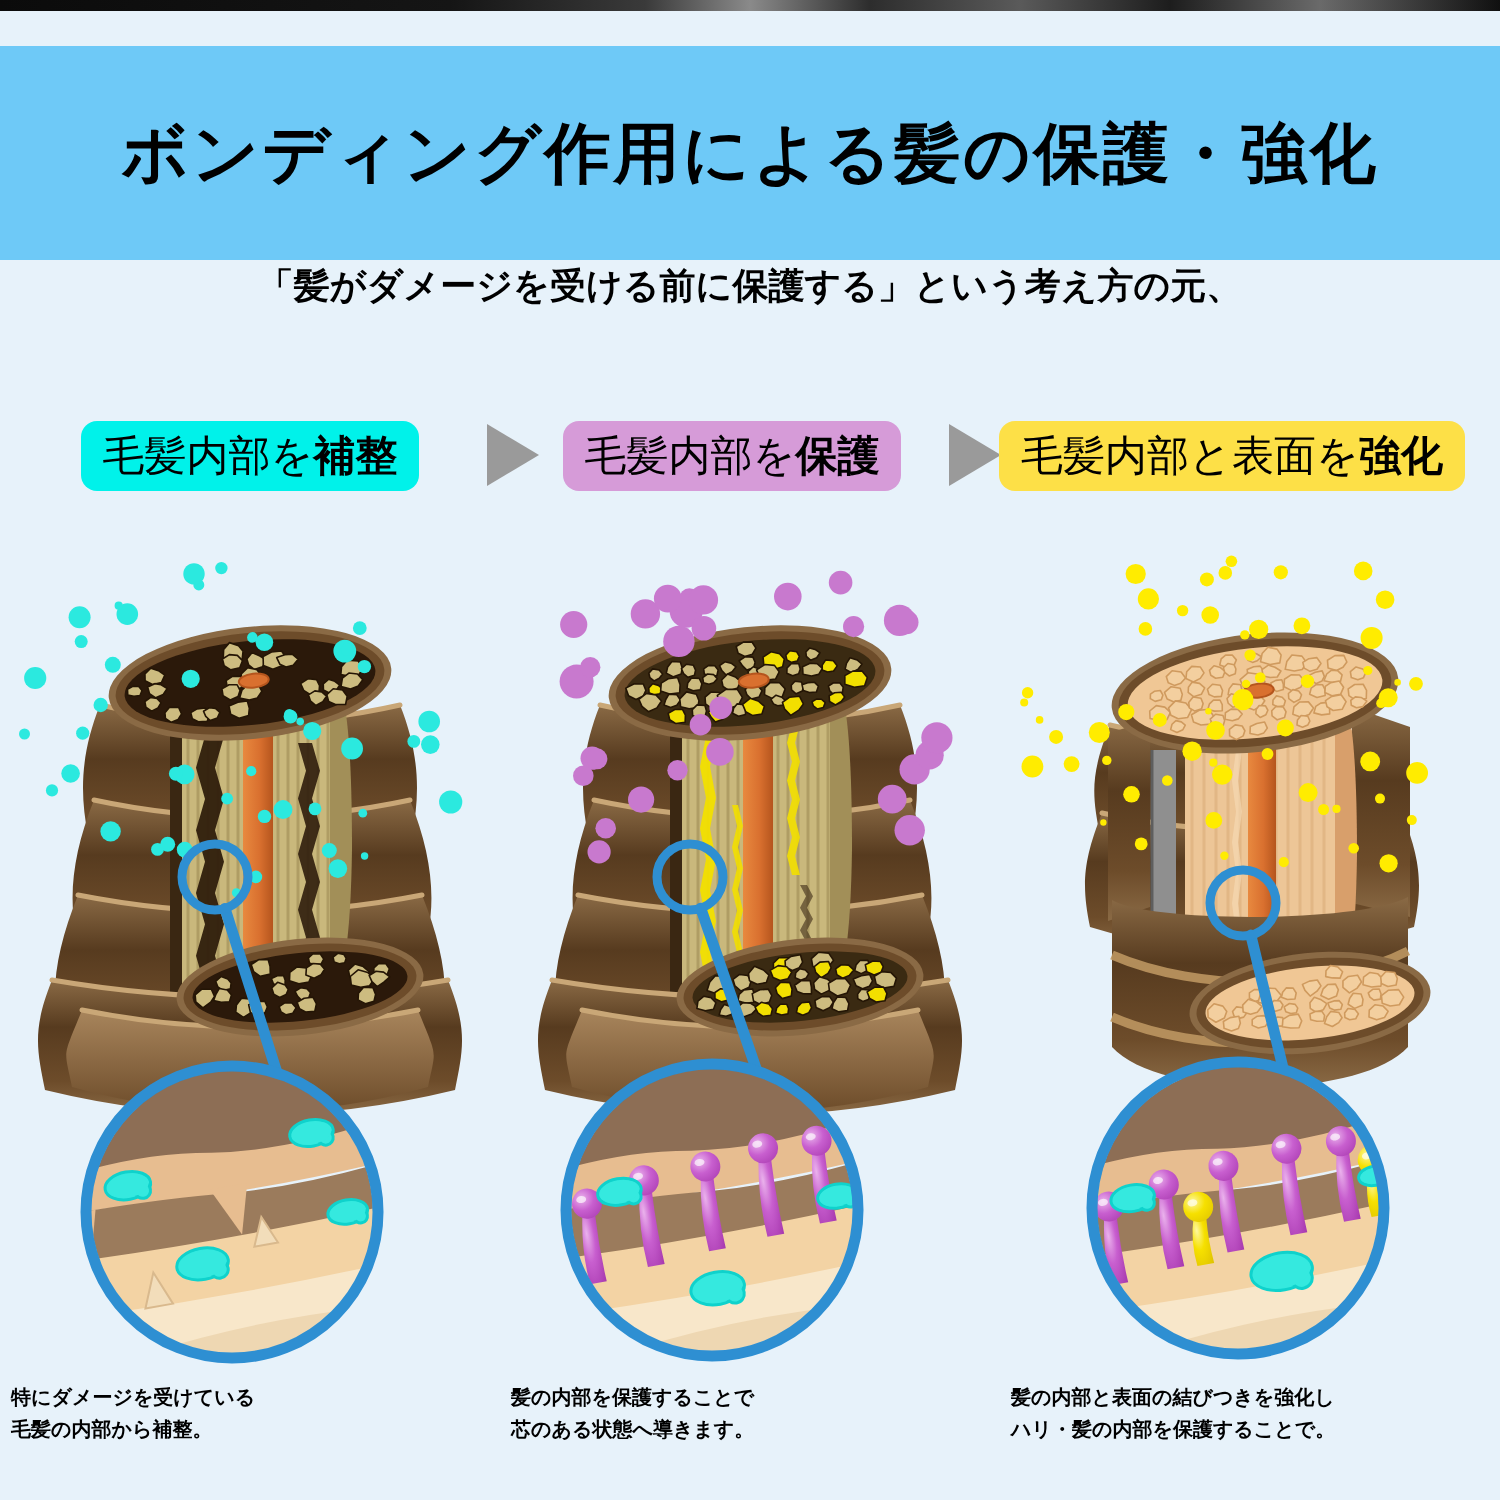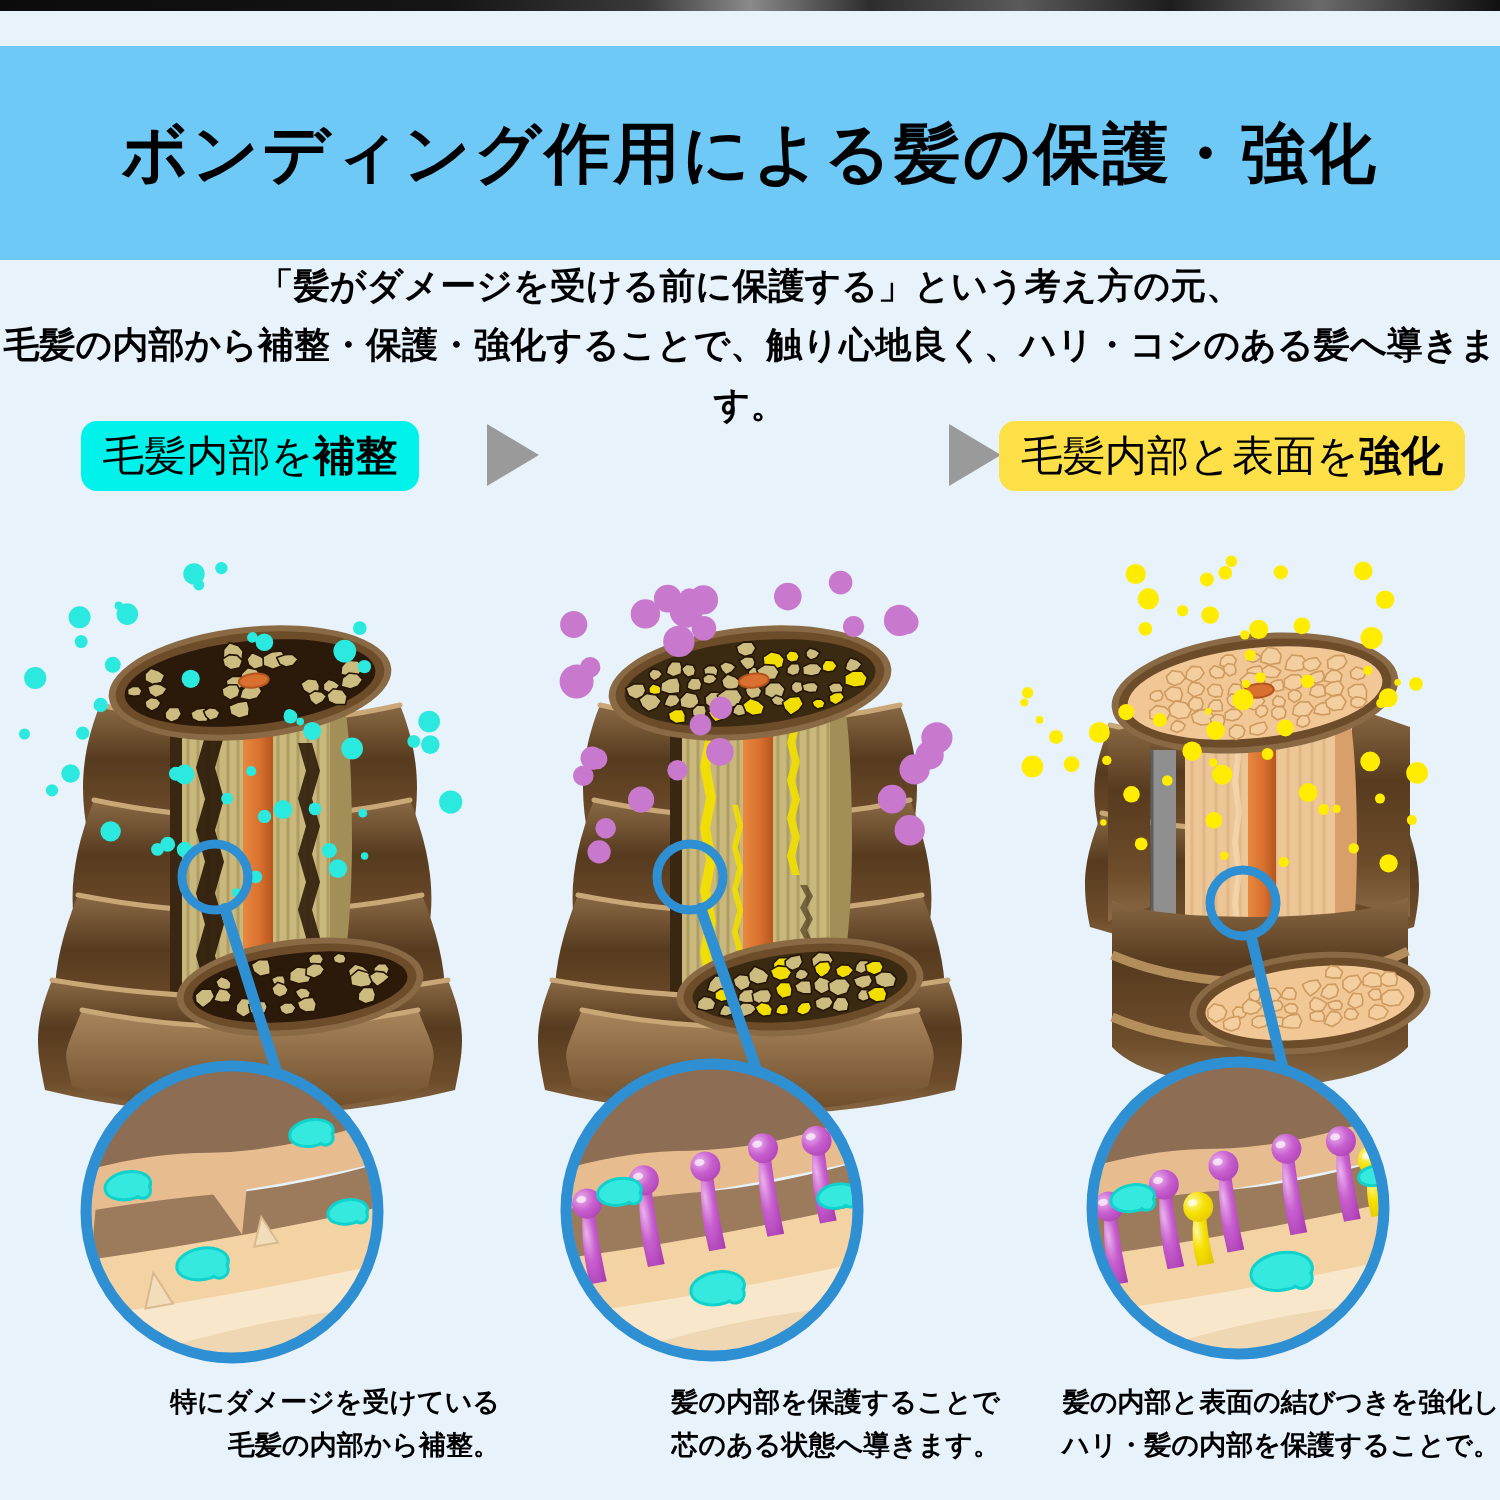--- a/index.html
+++ b/index.html
@@ -40,43 +40,45 @@
     border-left:52px solid #9a9a9a;
   }
   .arrow.a1{left:487px;}
   .arrow.a2{left:949px;}
   .column{position:absolute;top:555px;width:500px;height:945px;}
   .column.col1{left:0;}
   .column.col2{left:500px;}
   .column.col3{left:1000px;}
   .illus{position:absolute;top:0;left:0;}
   .caption{
-    position:absolute;top:826px;left:0;width:100%;
-    text-align:right;font-size:27px;font-weight:600;line-height:1.6;
+    position:absolute;top:826px;left:11px;width:100%;
+    text-align:left;font-size:20px;font-weight:600;line-height:1.6;
   }
 </style>
 </head>
 <body style="background: rgb(231, 242, 250);">
 
 <div class="top-strip"></div>
 
 <header class="header" style="background: rgb(110, 201, 247);">
   <h1 class="title">ボンディング作用による髪の保護・強化</h1>
 </header>
 
 <div class="intro">
   <div>「髪がダメージを受ける前に保護する」という考え方の元、</div>
-  <div>毛髪の内部から補整・保護・強化することで、触り心地良く、ハリ・コシのある髪へ導きます。</div>
 </div>
 
 <div class="badges">
   <div class="badge-cell c1">
     <span class="badge" style="background: rgb(0, 242, 234);"><span>毛髪内部を</span><b>補整</b></span>
   </div>
   <span class="arrow a1" style="border-left-color: rgb(154, 154, 154);"></span>
+  <div class="badge-cell c2">
+    <span class="badge" style="background: rgb(214, 155, 216);"><span>毛髪内部を</span><b>保護</b></span>
+  </div>
   <span class="arrow a2" style="border-left-color: rgb(154, 154, 154);"></span>
   <div class="badge-cell c3">
     <span class="badge" style="background: #fde047;"><span>毛髪内部と表面を</span><b>強化</b></span>
   </div>
 </div>
 
 <div class="column col1">
   <svg class="illus" width="500" height="810" viewBox="0 0 500 810">
       <defs>
         <linearGradient id="cupG0" x1="0" y1="0" x2="0" y2="1">

